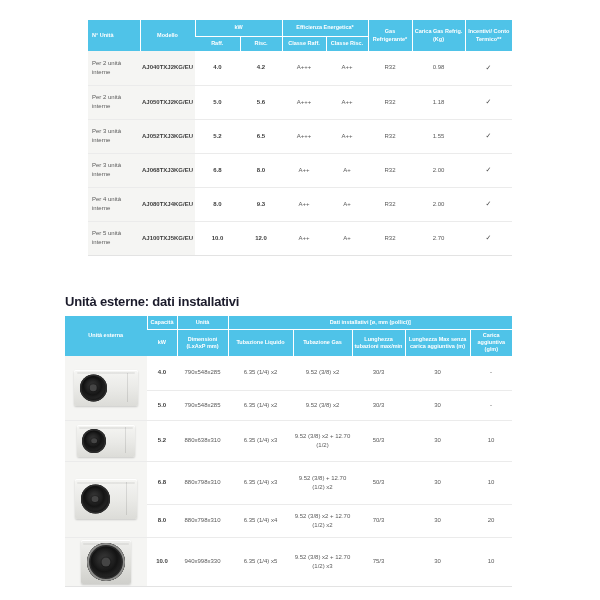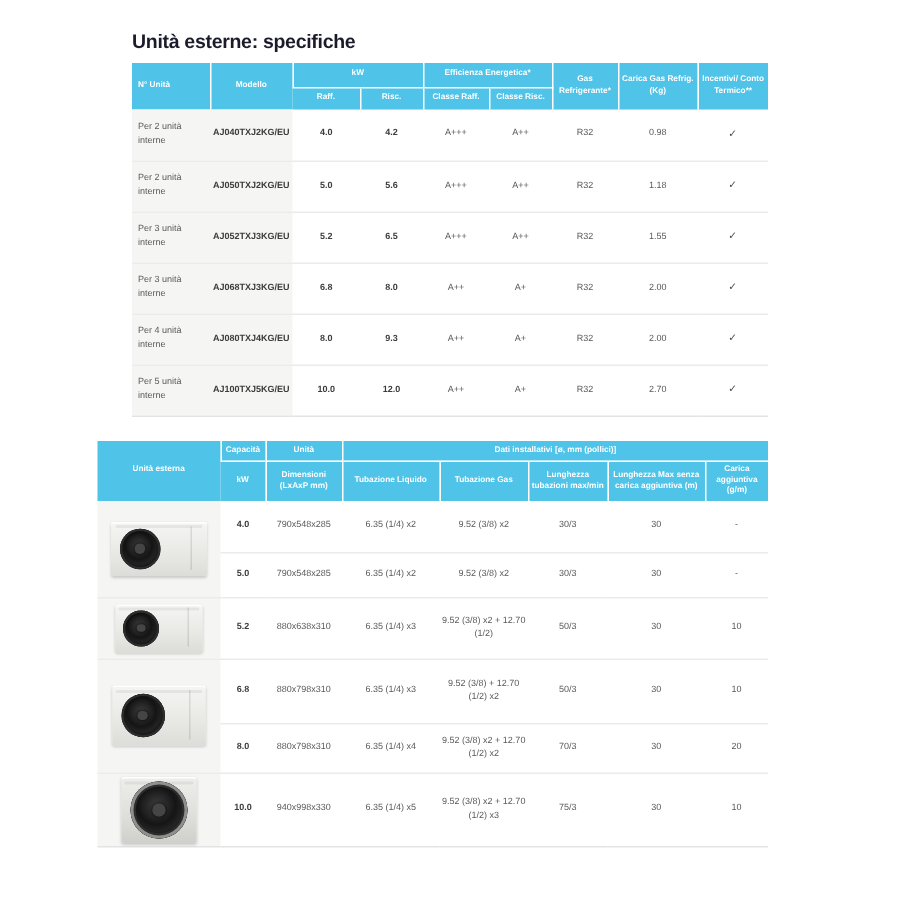--- a/index.html
+++ b/index.html
@@ -64,21 +64,20 @@
   .unit-d::after { display:none; }
   .unit-d .fan { left:50%; transform:translate(-50%,-50%); width:38px; height:38px;
                  box-shadow:inset 0 0 0 2px #8f8f8d, inset 0 0 0 3.5px #2d2d2d, inset 0 0 6px #000; }
 </style>
 </head>
 <body>
 
 <div class="page">
 
   <section class="sec1">
-    <h2 class="sec-title">Unità esterne: specifiche</h2>
 
     <table class="t1">
       <colgroup>
         <col style="width:52px">
           <col style="width:55px">
           <col style="width:45px">
           <col style="width:42px">
         <col style="width:44px">
           <col style="width:42px">
           <col style="width:44px">
@@ -167,20 +166,21 @@
           <td>A+</td>
           <td>R32</td>
           <td>2.70</td>
           <td class="check">✓</td>
         </tr>
       </tbody>
     </table>
   </section>
 
   <section class="sec2">
+    <h2 class="sec-title">Unità esterne: dati installativi</h2>
 
     <table class="t2">
       <colgroup>
         <col style="width:82px">
           <col style="width:30px">
           <col style="width:51px">
           <col style="width:65px">
         <col style="width:59px">
           <col style="width:53px">
           <col style="width:65px">

